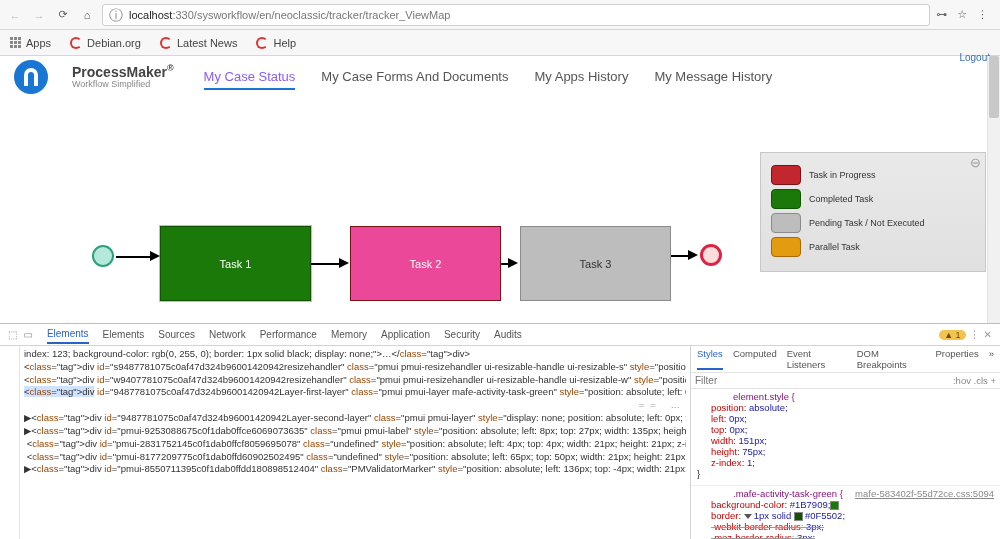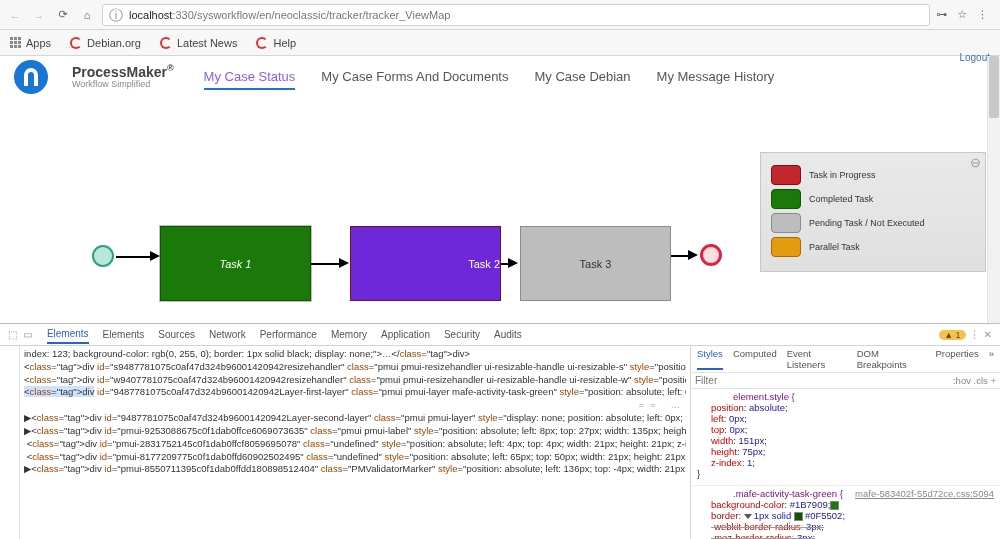--- a/index.html
+++ b/index.html
@@ -38,21 +38,21 @@
 
 
 .canvas { position:relative; height:200px; background:#fff; }
 
 .start-circle { position:absolute; width:22px; height:22px; border-radius:50%; background:#b6e9dc; border:2px solid #2aa07b; }
 .end-circle   { position:absolute; width:22px; height:22px; border-radius:50%; background:#fdd; border:3px solid #d24; }
 
 .task-box { position:absolute; width:151px; height:75px; display:flex; align-items:center; justify-content:center; font-size:11px; }
 .task-green { background:#1B7909; border:1px solid #0F5502; color:#fff; }
 .task-green.selected { box-shadow:0 0 0 1px rgba(0,0,0,.25); }
-.task-red   { background:#6d28d9; border:1px solid #7a1116; color:#fff;justify-content:flex-end; }
+.task-red   { background:#ec4899; border:1px solid #7a1116; color:#fff; }
 .task-gray  { background:#bdbdbd; border:1px solid #8b8b8b; color:#333; }
 
 .arrow-seg { position:absolute; background:#000; }
 .arrow-head { position:absolute; width:0;height:0; border-top:5px solid transparent; border-bottom:5px solid transparent; border-left:10px solid #000; }
 
 
 .legend { position:absolute; right:14px; top:152px; width:226px; background:linear-gradient(#e9e9e9,#e0e0e0); border:1px solid #c7c7c7; padding:8px 10px 10px; font-size:9px; color:#333; }
 .legend .close { position:absolute; right:4px; top:2px; color:#9a9a9a; font-size:13px; }
 .legend-row { display:flex; align-items:center; gap:8px; margin:4px 0; }
 .swatch { width:30px; height:20px; border-radius:4px; }
@@ -155,33 +155,33 @@
         <div class="logo-p"></div>
       </div>
     <div class="logo-text">
       <span class="t1"><span>ProcessMaker</span><sup>®</sup></span>
       <span class="t2">Workflow Simplified</span>
     </div>
   </div>
   <div class="tabs">
     <div class="tab active">My Case Status</div>
     <div class="tab">My Case Forms And Documents</div>
-    <div class="tab">My Case Debian</div>
+    <div class="tab">My Apps History</div>
     <div class="tab">My Message History</div>
   </div>
   <a class="logout">Logout</a>
 </div>
 
 <div class="canvas">
   <div class="start-circle" style="left:92px; top:147px;"></div>
 
   <div class="arrow-seg" style="left:116px; top:158px; width:38px; height:2px;"></div>
   <div class="arrow-head" style="left:150px; top:153px;"></div>
 
-  <div class="task-box task-green selected" style="left:160px; top:128px;font-style:italic;">
+  <div class="task-box task-green selected" style="left:160px; top:128px;">
       <span>Task 1</span>
     </div>
 
   <div class="arrow-seg" style="left:311px; top:165px; width:32px; height:2px;"></div>
   <div class="arrow-head" style="left:339px; top:160px;"></div>
 
   <div class="task-box task-red" style="left:350px; top:128px;">
       <span>Task 2</span>
     </div>
 

